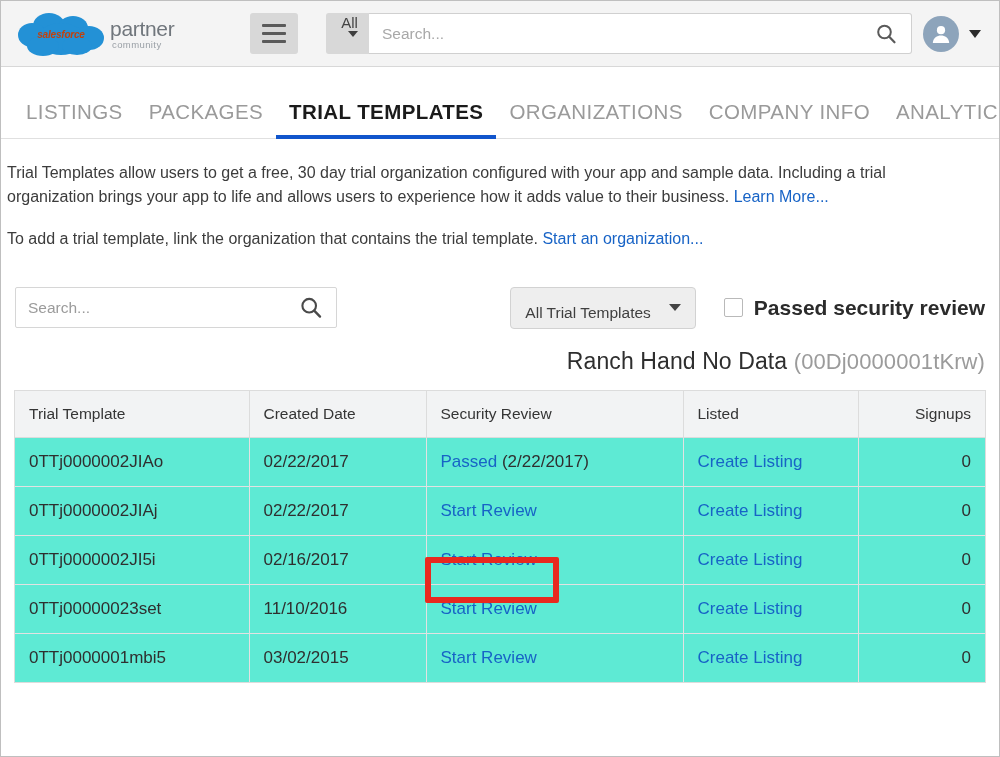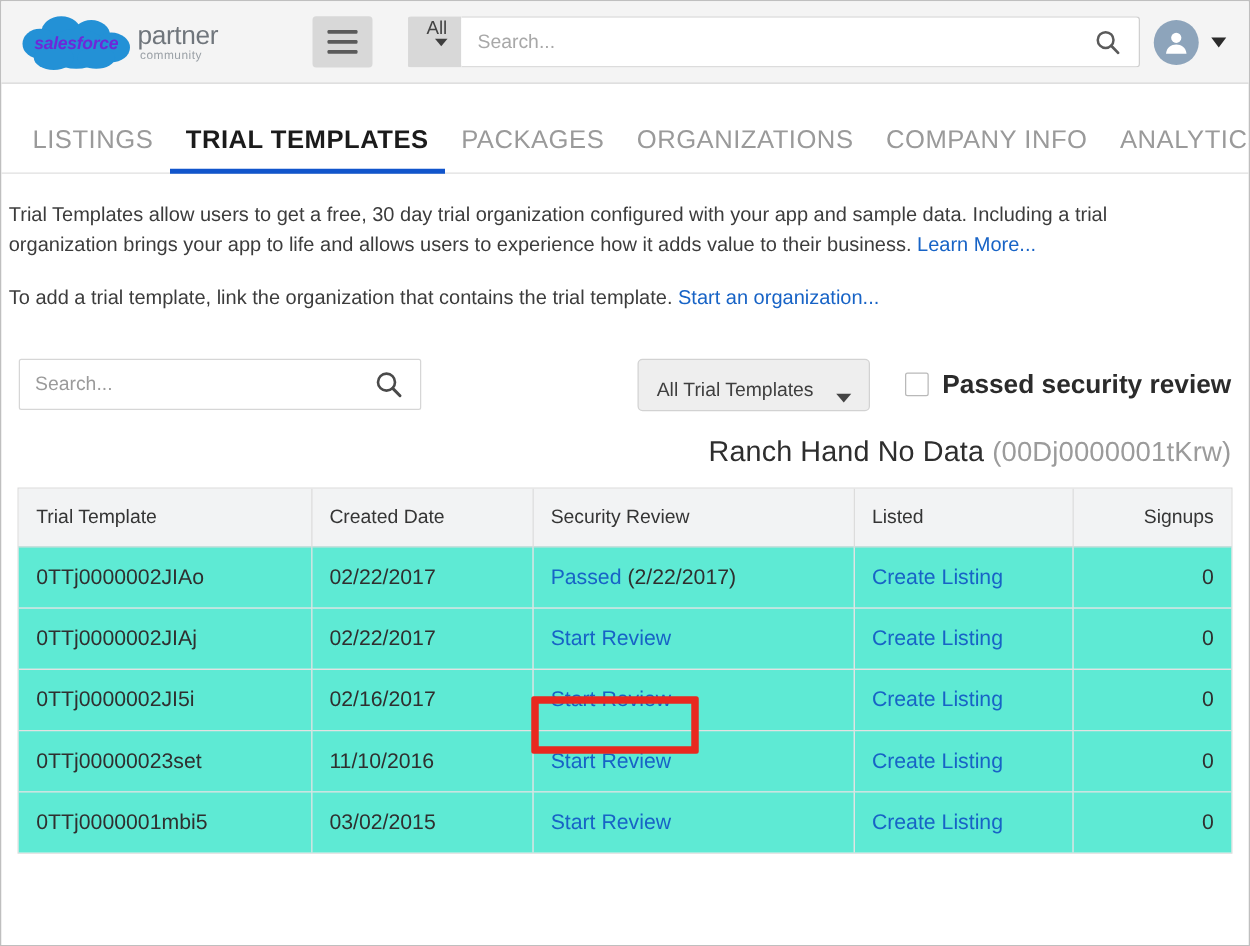--- a/index.html
+++ b/index.html
@@ -47,22 +47,22 @@
   .cloud svg { display: block; }
   .cloud .sf-word {
     position: absolute;
     left: 0;
     top: 0;
     width: 92px;
     height: 46px;
     display: flex;
     align-items: center;
     justify-content: center;
-    color: #6d28d9;
-    font-size: 14px;
+    color: #c2410c;
+    font-size: 10px;
     font-style: italic;
     font-weight: bold;
     letter-spacing: -0.2px;
     padding-top: 1px;
     box-sizing: border-box;
     pointer-events: none;
   }
   .brand-text {
     margin-left: 3px;
     line-height: 1;
@@ -255,22 +255,22 @@
     margin-left: auto;
     display: flex;
     align-items: center;
   }
   .dropdown {
     height: 42px;
     background: #eeeeee;
     border: 1px solid #d2d2d2;
     border-radius: 4px;
     display: flex;
-    align-items: flex-end;
-    padding: 6px 14px;
+    align-items: flex-start;
+    padding: 16px 14px;
     font-size: 15.5px;
     color: #3f3f3f;
     cursor: pointer;
     box-sizing: border-box;
   }
   .dropdown .caret {
     margin-left: 18px;
     width: 0; height: 0;
     border-left: 6px solid transparent;
     border-right: 6px solid transparent;
@@ -417,22 +417,22 @@
           <path d="M3.8 21 C4.3 15.8 8 13.6 12 13.6 C16 13.6 19.7 15.8 20.2 21 Z" fill="#ffffff"></path>
         </svg>
       </div>
       <span class="user-caret"></span>
     </div>
   </div>
 
   <div class="tabs-wrap">
     <div class="tabs">
       <div class="tab">LISTINGS</div>
+      <div class="tab">PACKAGES</div>
       <div class="tab active">TRIAL TEMPLATES</div>
-      <div class="tab">PACKAGES</div>
       <div class="tab">ORGANIZATIONS</div>
       <div class="tab">COMPANY INFO</div>
       <div class="tab">ANALYTICS</div>
     </div>
   </div>
 
   <div class="intro">
     <p><span>Trial Templates allow users to get a free, 30 day trial organization configured with your app and sample data. Including a trial organization brings your app to life and allows users to experience how it adds value to their business. </span><a class="link">Learn More...</a></p>
     <p><span>To add a trial template, link the organization that contains the trial template. </span><a class="link">Start an organization...</a></p>
   </div>

